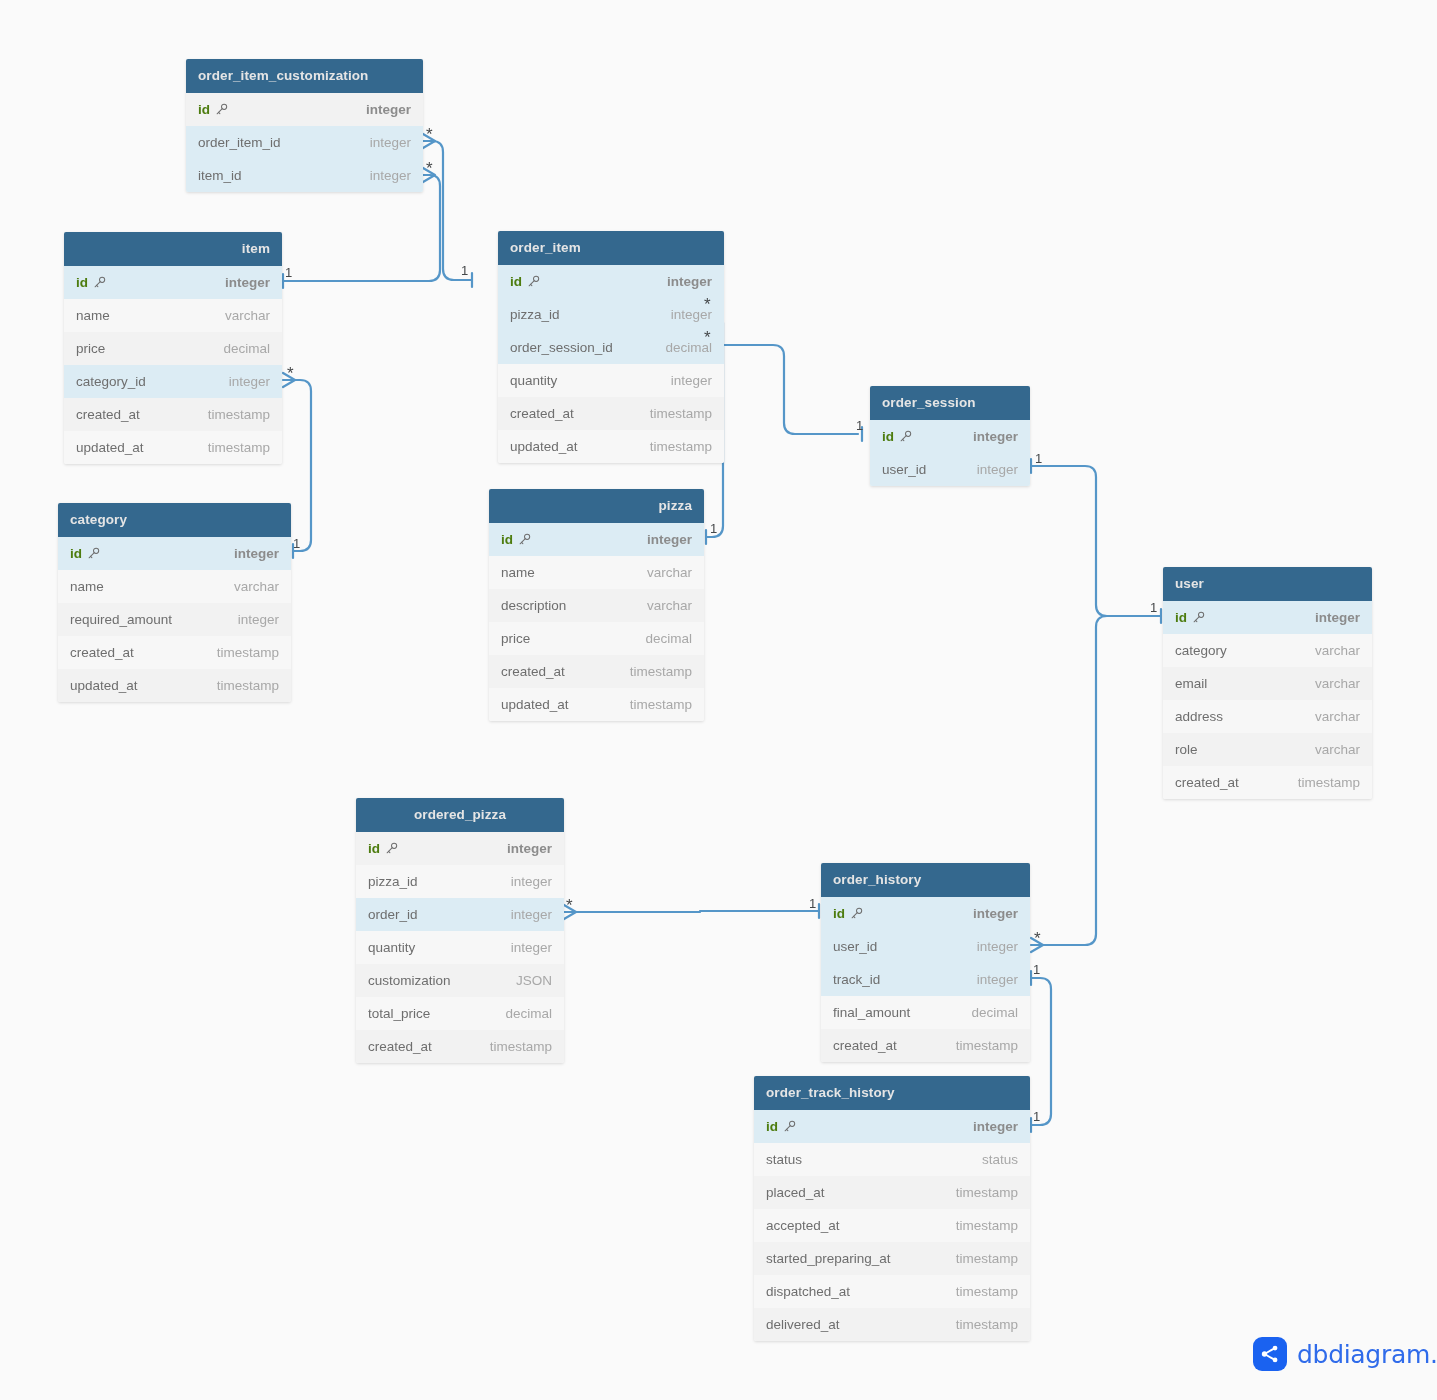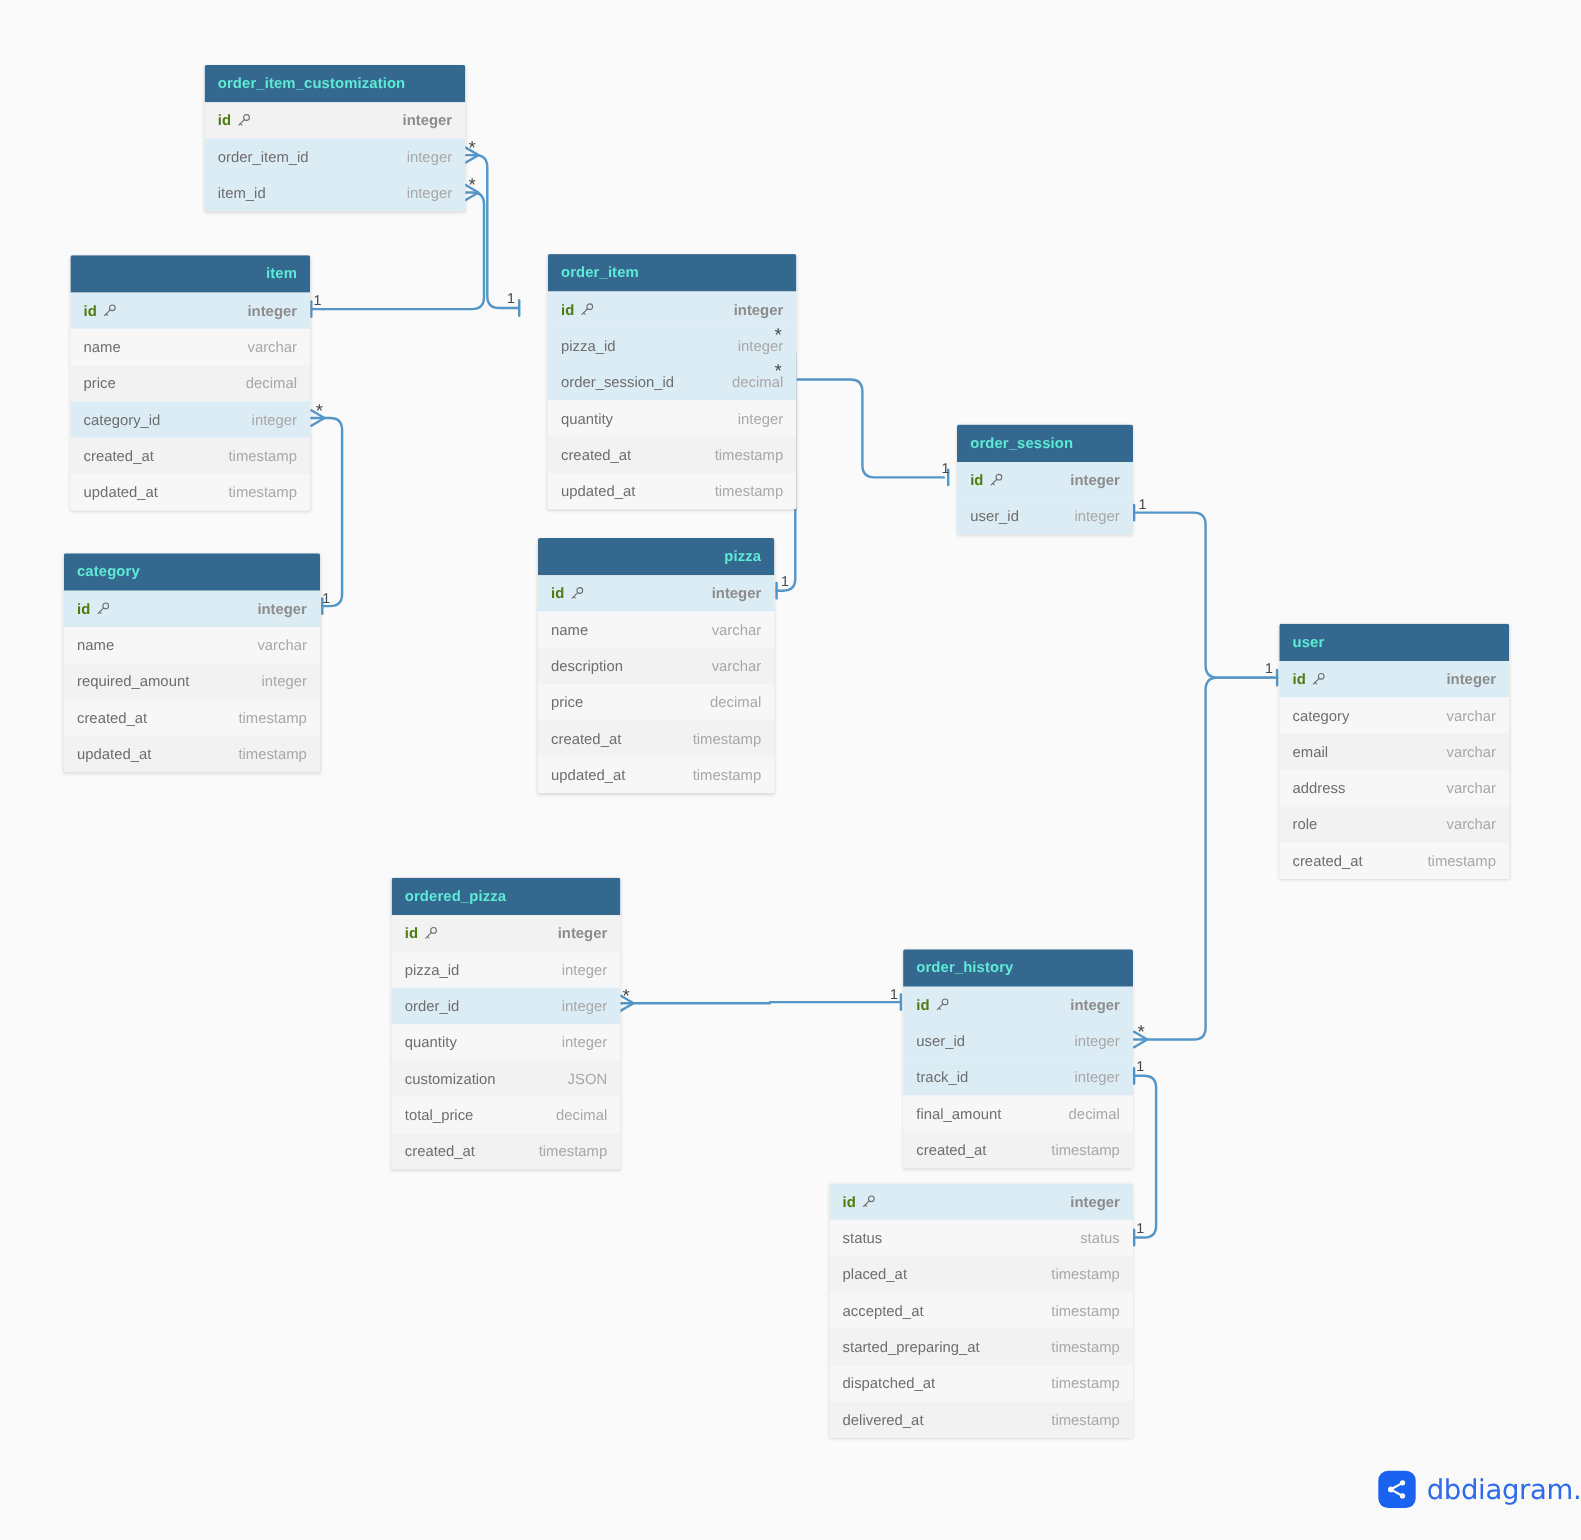--- a/index.html
+++ b/index.html
@@ -25,21 +25,21 @@
   .table {
     position: absolute;
     background: #f7f7f7;
     box-shadow: 0 1px 3px rgba(0,0,0,0.13);
     border-radius: 2px;
     overflow: hidden;
     z-index: 5;
   }
   .tbl-header {
     background: #34688e;
-    color: #5eead4;
+    color: #e5e5e5;
     font-weight: bold;
     font-size: 13.5px;
     padding: 9px 12px 10px 12px;
     letter-spacing: 0.1px;
     white-space: nowrap;
   }
   .field {
     display: flex;
     justify-content: space-between;
     align-items: center;
@@ -328,21 +328,21 @@
         </div>
         <div class="field">
           <span class="fname"><span>role</span></span>
           <span class="ftype">varchar</span>
         </div>
         <div class="field alt">
           <span class="fname"><span>created_at</span></span>
           <span class="ftype">timestamp</span>
         </div>
       </div>
-      <div class="table" style="left: 356px; top: 798px; width: 208px;">
+      <div class="table" style="left: 356px; top: 798px; width: 208px; text-align: center;">
         <div class="tbl-header">ordered_pizza</div>
         <div class="field pk">
           <span class="fname"><span>id</span><span><svg class="keyicon" viewBox="0 0 16 16" fill="none" stroke="#6e6e6e" stroke-width="1.25" stroke-linecap="round" stroke-linejoin="round">
                 <circle cx="11.2" cy="4.7" r="3.2"></circle>
                 <line x1="8.9" y1="7" x2="2.6" y2="13.3"></line>
                 <line x1="4.4" y1="11.5" x2="6" y2="13.1"></line>
               </svg></span></span>
           <span class="ftype">integer</span>
         </div>
         <div class="field alt">
@@ -391,20 +391,21 @@
         <div class="field alt">
           <span class="fname"><span>final_amount</span></span>
           <span class="ftype">decimal</span>
         </div>
         <div class="field">
           <span class="fname"><span>created_at</span></span>
           <span class="ftype">timestamp</span>
         </div>
       </div>
       <div class="table" style="left: 754px; top: 1076px; width: 276px;">
+        <div class="tbl-header">order_track_history</div>
         <div class="field pk hl">
           <span class="fname"><span>id</span><span><svg class="keyicon" viewBox="0 0 16 16" fill="none" stroke="#6e6e6e" stroke-width="1.25" stroke-linecap="round" stroke-linejoin="round">
                 <circle cx="11.2" cy="4.7" r="3.2"></circle>
                 <line x1="8.9" y1="7" x2="2.6" y2="13.3"></line>
                 <line x1="4.4" y1="11.5" x2="6" y2="13.1"></line>
               </svg></span></span>
           <span class="ftype">integer</span>
         </div>
         <div class="field alt">
           <span class="fname"><span>status</span></span>

